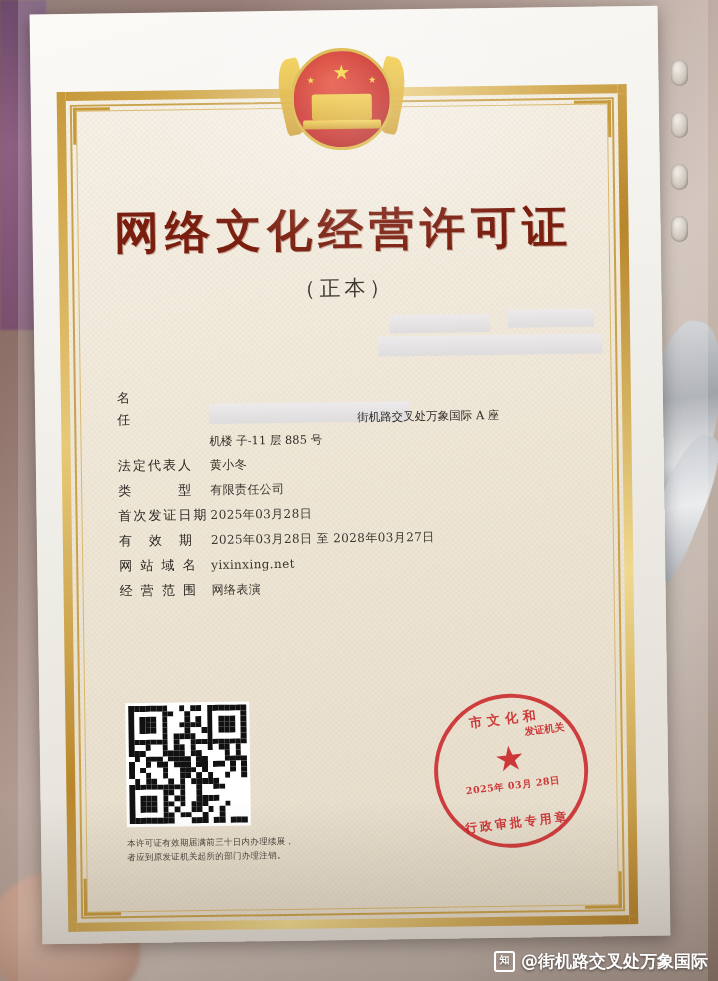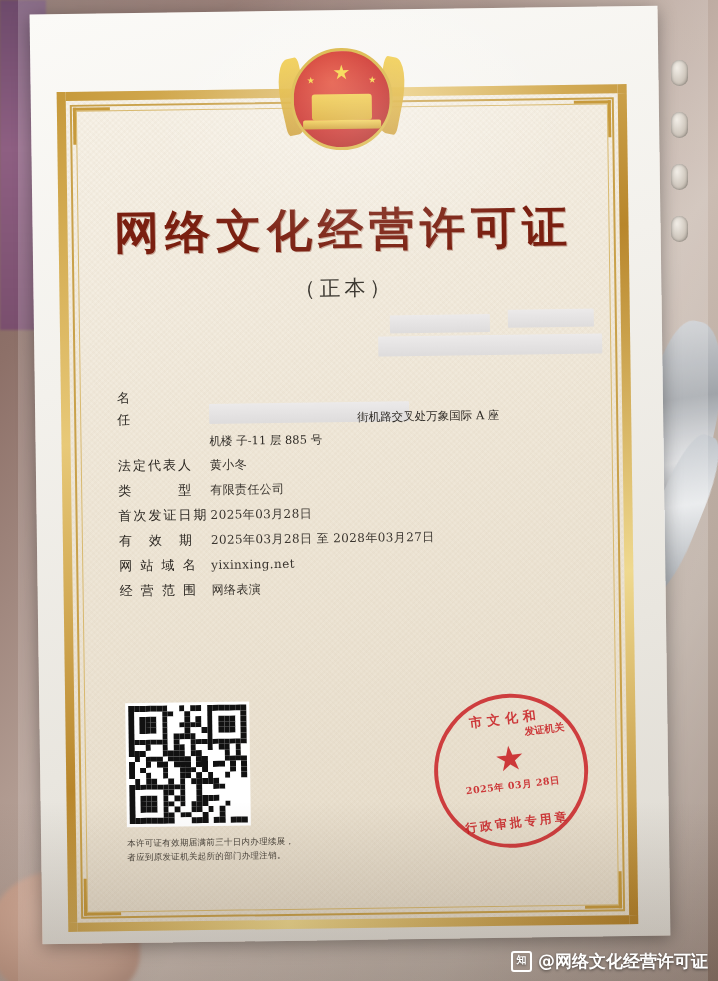--- a/index.html
+++ b/index.html
@@ -913,15 +913,15 @@
       </div>
 
     </div>
     <div class="glare"></div>
   </div>
 
   <div class="shadow-bottom"></div>
 
   <div class="watermark">
     <span class="mark">知</span>
-    <span>@网络文化经营许可证</span>
+    <span>@街机路交叉处万象国际</span>
   </div>
 </div>
 
 </body></html>

